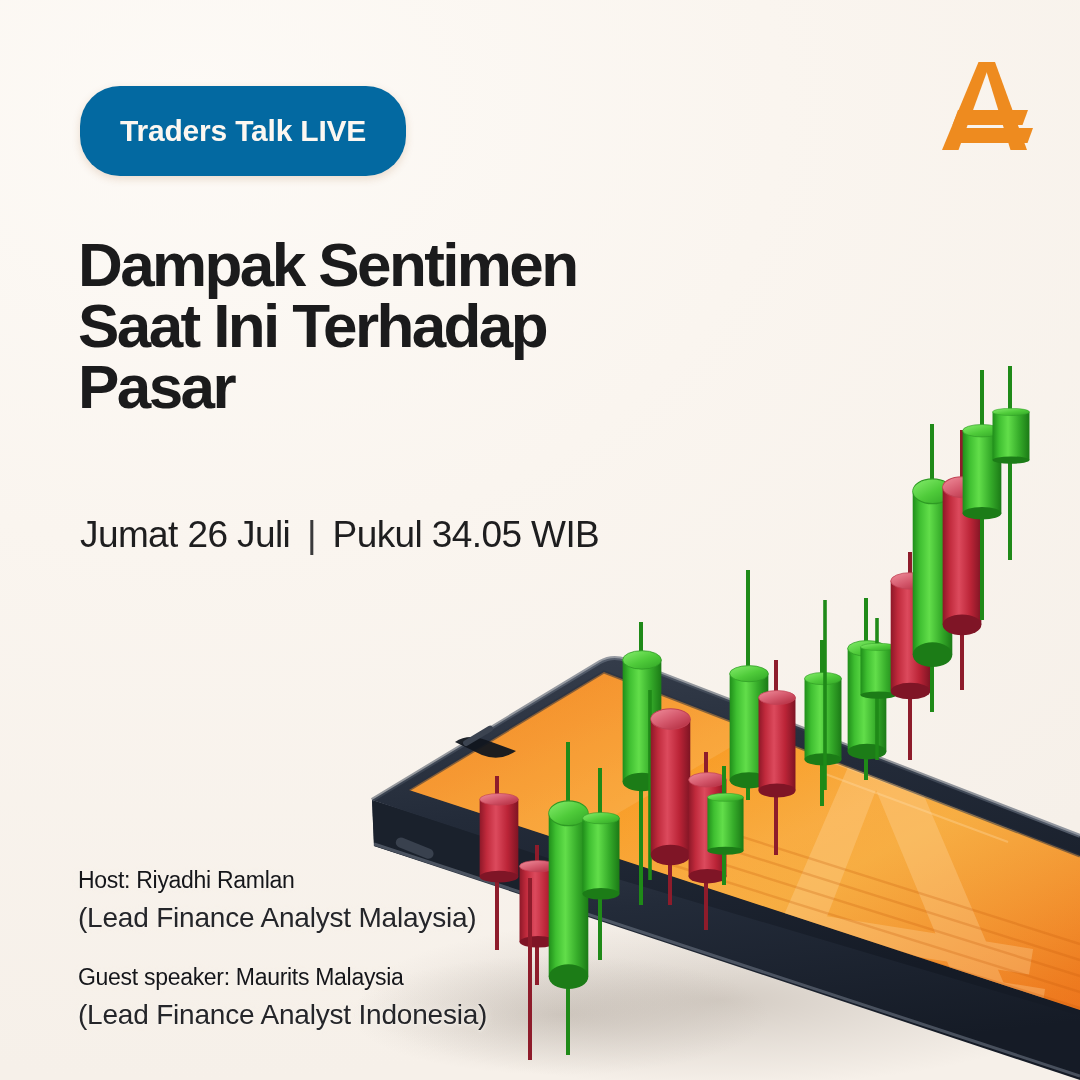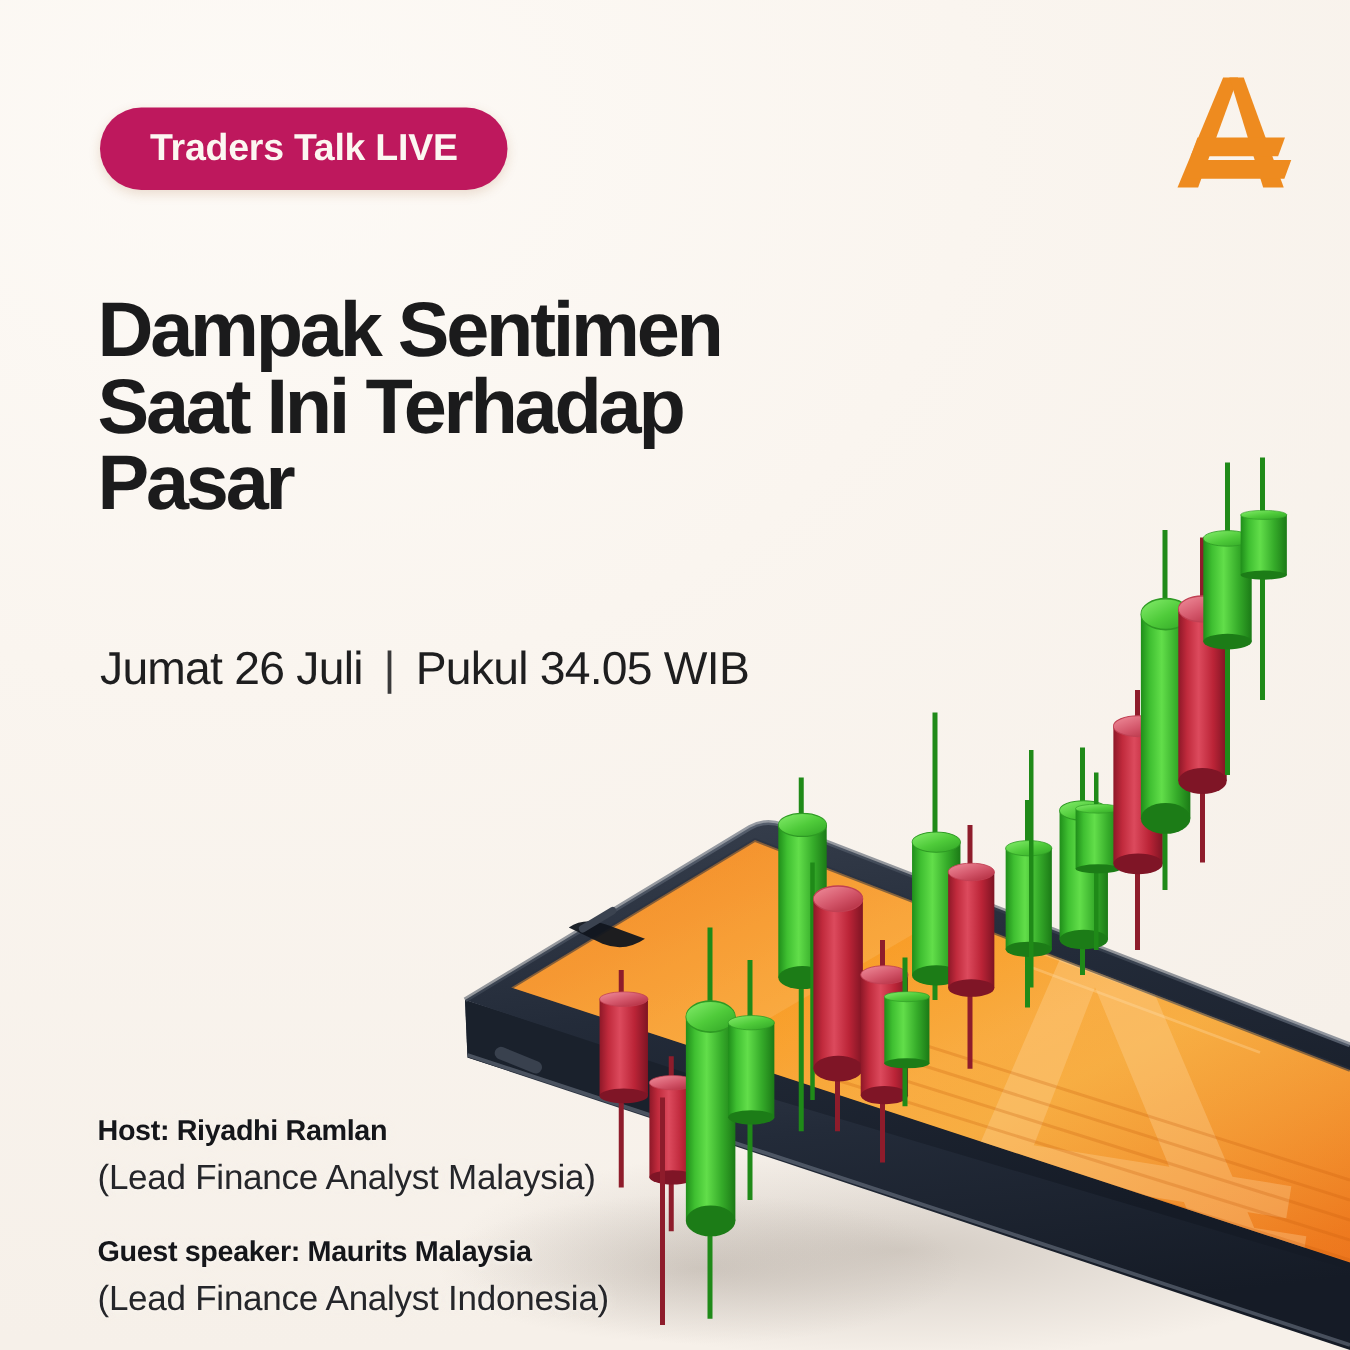--- a/index.html
+++ b/index.html
@@ -14,22 +14,22 @@
   
   .bg-wash{position:absolute;inset:0;
     background:
       radial-gradient(120% 90% at 18% 10%, #FDFAF6 0%, #FAF5EF 45%, #F6F0E9 100%);
   }
 
   
   .badge{
     position:absolute;left:80px;top:86px;height:66px;
     display:flex;align-items:center;justify-content:center;
-    padding:0 40px;border-radius:40px;
-    background:#be185d;
+    padding:12px 40px;border-radius:40px;
+    background:#0369a1;
     box-shadow:0 3px 9px rgba(150,85,25,.18);
   }
   .badge span{
     color:#FCF7F1;font-size:30px;font-weight:700;letter-spacing:-.2px;
     white-space:nowrap;line-height:1;
   }
 
   
   .headline{
     position:absolute;left:78px;top:192px;width:720px;
@@ -44,23 +44,23 @@
     position:absolute;left:80px;top:514px;
     color:#1E1E1F;font-size:37px;font-weight:400;letter-spacing:-.6px;
     white-space:nowrap;
   }
   .dateline .sep{display:inline-block;padding:0 7px;color:#3A3A3B;font-weight:300;}
 
   
   .credits{position:absolute;left:78px;top:866px;z-index:40;}
   .cred-block{margin-bottom:26px;}
   .cred-block:last-child{margin-bottom:0;}
-  .cred-name{color:#15161A;font-size:23px;font-weight:700;letter-spacing:-.3px;
+  .cred-name{color:#15161A;font-size:23px;font-weight:400;letter-spacing:-.3px;
     white-space:nowrap;line-height:1.3;
-    text-shadow:0 1px 3px rgba(250,245,239,.9),0 0 10px rgba(250,245,239,.75);margin-top:24px;}
+    text-shadow:0 1px 3px rgba(250,245,239,.9),0 0 10px rgba(250,245,239,.75);}
   .cred-role{color:#25262A;font-size:28px;font-weight:400;letter-spacing:-.2px;
     white-space:nowrap;line-height:1.35;margin-top:3px;
     text-shadow:0 1px 3px rgba(250,245,239,.9),0 0 10px rgba(250,245,239,.75);}
 
   
   .logo{position:absolute;right:42px;top:58px;width:104px;height:96px;}
   .logo svg{display:block;width:100%;height:100%;}
 
   
   .art{position:absolute;left:0;top:0;width:1080px;height:1080px;pointer-events:none;}

